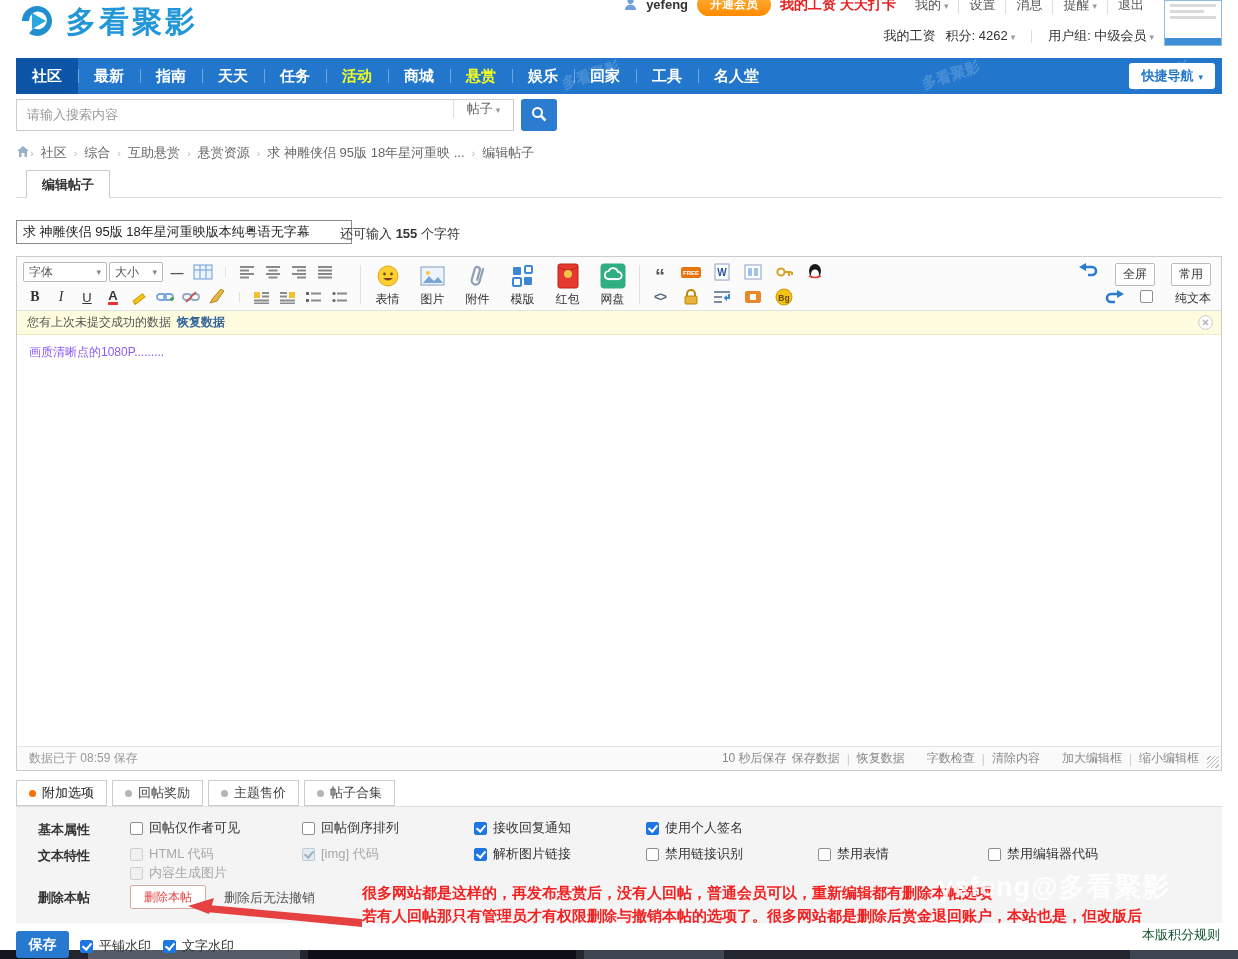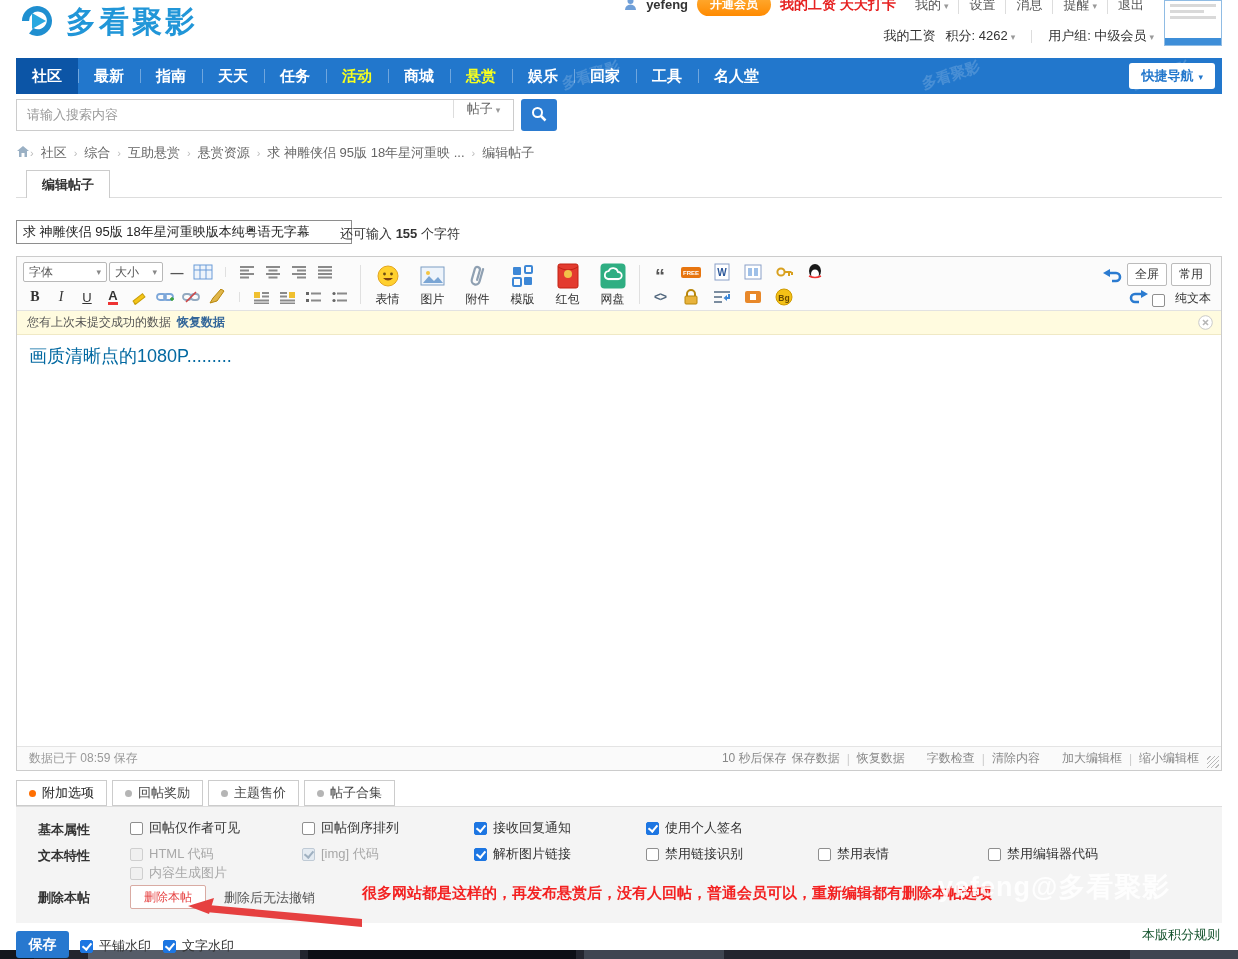--- a/index.html
+++ b/index.html
@@ -71,28 +71,28 @@
   .t-hr{font-weight:bold;color:#555}
   .t-code{font-weight:bold;color:#51677d;font-size:12px;letter-spacing:-1px}
   .t-q{font-size:20px;font-weight:bold;color:#555;line-height:10px;padding-top:8px}
   .tdiv{width:1px;align-self:stretch;background:#e0e0e0;margin:6px 8px}
   .bigs{display:flex;gap:8px;align-items:center;padding-top:1px}
   .big{width:37px;text-align:center;cursor:pointer}
   .big .bicon{height:27px;display:flex;align-items:center;justify-content:center}
   .big .blabel{font-size:12px;color:#333;margin-top:1px}
   .smalls .tb-row{gap:7px}
   .tb-right{margin-left:auto;display:flex;flex-direction:column;gap:4px;align-items:flex-end;padding-right:4px}
-  .tb-right .r{display:flex;align-items:flex-end;gap:4px}
+  .tb-right .r{display:flex;align-items:flex-start;gap:16px}
   .mini-btn{border:1px solid #bbb;background:#fff;font-size:12px;color:#333;padding:2px 7px;border-radius:2px;cursor:pointer;font-family:inherit}
   .pt-lab{font-size:12px;color:#333}
 
   .ed-notice{height:24px;background:#fffbdf;border-bottom:1px solid #f0e9c5;display:flex;align-items:center;padding:0 10px;font-size:12px;color:#555;position:relative}
   .ed-notice .nlink{color:#369;font-weight:bold;margin-left:6px;cursor:pointer}
   .notice-close{position:absolute;right:8px;top:4px;cursor:pointer}
-  .ed-content{flex:1;padding:9px 12px;font-size:18px;color:#0369a1;cursor:text}
+  .ed-content{flex:1;padding:9px 12px;font-size:12px;color:#8b5cf6;cursor:text}
   .ed-status{height:24px;background:#fafafa;border-top:1px solid #e4e4e4;display:flex;align-items:center;font-size:12px;color:#999;padding:0 12px;position:relative}
   .st-right{margin-left:auto;color:#888;display:flex;align-items:center;gap:5px;padding-right:10px}
   .st-right .lnk{cursor:pointer}
   .sp::after{content:"|";color:#ccc;padding:0 2px}
   .gap{width:12px}
   .grip{position:absolute;right:2px;bottom:2px;width:12px;height:12px;
         background:repeating-linear-gradient(135deg,transparent 0 2px,#bbb 2px 3px)}
 
   
   .opt-tabs{position:absolute;left:16px;top:780px;display:flex;gap:5px;z-index:2}
@@ -627,20 +627,21 @@
     <button class="del-btn">删除本帖</button>
     <div class="del-note">删除后无法撤销</div>
   </div>
 
   <svg class="arrow-svg" width="180" height="34">
     <polygon points="2,10 28,2 23,18" fill="#e64040"></polygon>
     <polygon points="22,9 176,23 176,31 20,16" fill="#e64040"></polygon>
   </svg>
   <div class="annot">
     <div>很多网站都是这样的，再发布悬赏后，没有人回帖，普通会员可以，重新编辑都有删除本帖选项</div>
+    <div>若有人回帖那只有管理员才有权限删除与撤销本帖的选项了。很多网站都是删除后赏金退回账户，本站也是，但改版后</div>
   </div>
 
   <div class="watermark">yefeng@多看聚影</div>
   <div class="rules">本版积分规则</div>
 
   <button class="save-btn">保存</button>
   <div class="wm-cbs">
     <span class="p-item">
         <span class="cb c"></span>
         <span>平铺水印</span>

